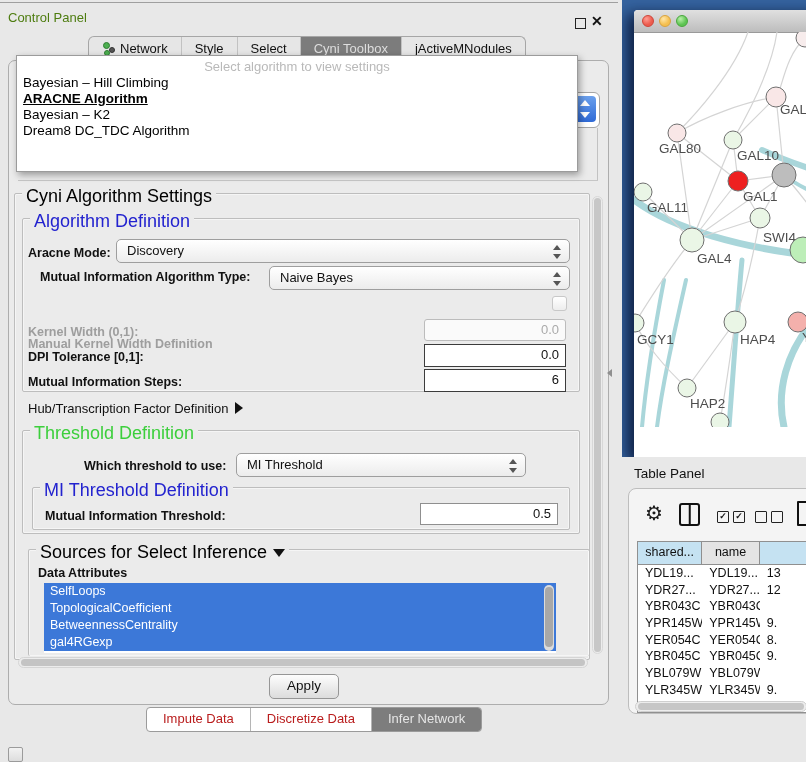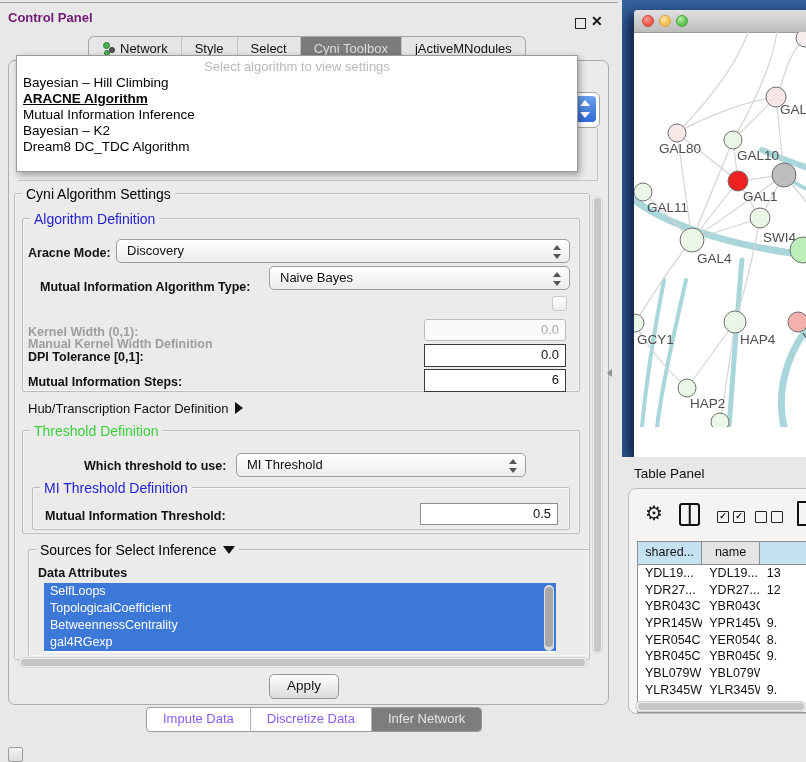--- a/index.html
+++ b/index.html
@@ -6,21 +6,21 @@
   body{
     width:806px;height:762px;overflow:hidden;position:relative;
     background:#e8e8e8;
     font-family:"Liberation Sans", sans-serif;
     -webkit-font-smoothing:antialiased;
   }
   .abs{position:absolute;}
 
   
   #cp-topline{left:0;top:2px;width:618px;height:1px;background:#9f9f9f;}
-  #cp-title{left:8px;top:10px;font-size:13px;color:#701a75;font-weight:bold;}
+  #cp-title{left:8px;top:10px;font-size:13px;color:#4d7c0f;}
   #cp-float{left:575px;top:18px;width:9px;height:9px;border:1.5px solid #222;background:transparent;}
   #cp-close{left:591px;top:13px;font-size:14px;font-weight:700;color:#111;}
 
   
   #cp-tabbar{left:88px;top:36px;height:23px;display:flex;border:1px solid #a6a6a6;border-bottom:none;
     border-radius:6px 6px 0 0;overflow:hidden;background:#e6e6e6;}
   .tab{padding:0 13px;line-height:22px;font-size:13px;color:#111;border-left:1px solid #c2c2c2;display:flex;align-items:center;gap:5px;}
   .tab:first-child{border-left:none;}
   .tab.sel{background:#7c7c7c;color:#dedede;}
   .net-glyph{position:relative;width:13px;height:13px;display:inline-block;}
@@ -44,21 +44,21 @@
 
   
   #popup{left:16px;top:55px;width:562px;height:117px;background:#fff;border:1px solid #9b9b9b;
     box-shadow:2px 3px 7px rgba(0,0,0,.35);z-index:50;padding-top:2px;box-sizing:border-box;}
   #popup .prompt{font-size:13px;color:#b9b9b9;text-align:center;height:17px;line-height:17px;}
   #popup .item{font-size:13.5px;color:#000;height:16px;line-height:16px;padding-left:6px;}
   #popup .item.sel{font-weight:700;text-decoration:underline;}
 
   
   .group{border:1px solid #bdbdbd;border-radius:2px;box-shadow:inset 0 0 0 1px rgba(255,255,255,.5);}
-  .glabel{font-size:14px;background:#ebebeb;padding:0 4px;white-space:nowrap;}
+  .glabel{font-size:18px;background:#ebebeb;padding:0 4px;white-space:nowrap;}
   .blue{color:#2323cf;}
   .green{color:#3ccf3c;}
 
   .flabel{font-size:12.5px;font-weight:700;color:#111;white-space:nowrap;}
   .flabel.dis{color:#9e9e9e;}
 
   .combo{border:1px solid #9e9e9e;border-radius:5px;background:linear-gradient(#ffffff,#ececec);
     font-size:13px;line-height:22px;padding-left:10px;box-sizing:border-box;color:#111;}
   .spin{position:absolute;right:7px;top:4px;width:9px;height:16px;}
   .spin i{position:absolute;left:0;width:0;height:0;border-left:4px solid transparent;border-right:4px solid transparent;}
@@ -85,21 +85,21 @@
   #set-vscroll{left:592px;top:196px;width:11px;height:458px;background:#ececec;border:1px solid #d8d8d8;border-radius:6px;box-sizing:border-box;}
   #set-vthumb{position:absolute;left:1px;top:1px;width:7px;height:454px;background:#c7c7c7;border-radius:4px;}
   #set-hscroll{left:18px;top:657px;width:570px;height:11px;background:#ececec;border:1px solid #d5d5d5;border-radius:6px;box-sizing:border-box;}
   #set-hthumb{position:absolute;left:2px;top:1px;width:564px;height:7px;background:#c4c4c4;border-radius:4px;}
 
   #apply-btn{left:269px;top:674px;width:68px;height:23px;border:1px solid #969696;border-radius:5px;
     background:linear-gradient(#fdfdfd,#dcdcdc);font-size:13.5px;text-align:center;line-height:22px;color:#111;}
 
   
   #bottom-tabs{left:146px;top:707px;height:23px;display:flex;border:1px solid #9b9b9b;border-radius:4px;overflow:hidden;background:#fff;}
-  .btab{padding:0 16px;line-height:22px;font-size:13px;color:#8b5cf6;border-left:1px solid #b5b5b5;}
+  .btab{padding:0 16px;line-height:22px;font-size:13px;color:#b91c1c;border-left:1px solid #b5b5b5;}
   .btab:first-child{border-left:none;}
   .btab.sel{background:#7d7d7d;color:#e6e6e6;}
 
   #mini-icon{left:8px;top:747px;width:13px;height:13px;border:1px solid #9b9b9b;border-radius:2px;background:linear-gradient(#f2f2f2,#ddd);}
   #divider-arrow{left:607px;top:369px;width:0;height:0;border-top:4px solid transparent;border-bottom:4px solid transparent;border-right:5px solid #8f8f8f;}
 
   
   #desktop{left:622px;top:0;width:184px;height:457px;background:#35639f;overflow:hidden;}
   #net-window{position:absolute;left:12px;top:10px;width:200px;height:447px;background:#fff;
     border-radius:4px 4px 0 0;box-shadow:-7px 3px 14px rgba(8,18,48,.65), -2px 9px 14px rgba(8,18,48,.5);}
@@ -168,42 +168,41 @@
     </div>
 </div>
 <div class="abs" id="frag-vline"></div>
 <div class="abs" id="frag-hline"></div>
 
 <div class="abs" id="popup">
   <div class="prompt">Select algorithm to view settings</div>
   <div id="popup-items">
       <div class="item">Bayesian – Hill Climbing</div>
       <div class="item sel">ARACNE Algorithm</div>
-      <div class="item">Mutual Information Inference</div>
       <div class="item">Bayesian – K2</div>
       <div class="item">Dream8 DC_TDC Algorithm</div>
     </div>
 </div>
 
 <div class="abs group" style="left:14px;top:193px;width:574px;height:465px;"></div>
 <div class="abs glabel" style="left:22px;top:186px;">Cyni Algorithm Settings</div>
 
 <div class="abs group" style="left:22px;top:218px;width:556px;height:172px;"></div>
 <div class="abs glabel blue" style="left:30px;top:211px;">Algorithm Definition</div>
 
 <div class="abs flabel" style="left:28px;top:246px;">Aracne Mode:</div>
 <div class="abs combo" style="left:116px;top:239px;width:454px;height:24px;">
   <span>Discovery</span>
   <span class="spin">
       <i class="up"></i>
       <i class="dn"></i>
     </span>
 </div>
 
-<div class="abs flabel" style="left:28px;top:280px;padding-left:12px;">Mutual Information Algorithm Type:</div>
+<div class="abs flabel" style="left:28px;top:270px;padding-left:12px;">Mutual Information Algorithm Type:</div>
 <div class="abs combo" style="left:269px;top:266px;width:301px;height:24px;">
   <span>Naive Bayes</span>
   <span class="spin">
       <i class="up"></i>
       <i class="dn"></i>
     </span>
 </div>
 
 <div class="abs flabel dis" style="left:28px;top:299px;margin-top:38px;">Manual Kernel Width Definition</div>
 <div class="abs cb" style="left:552px;top:296px;"></div>

